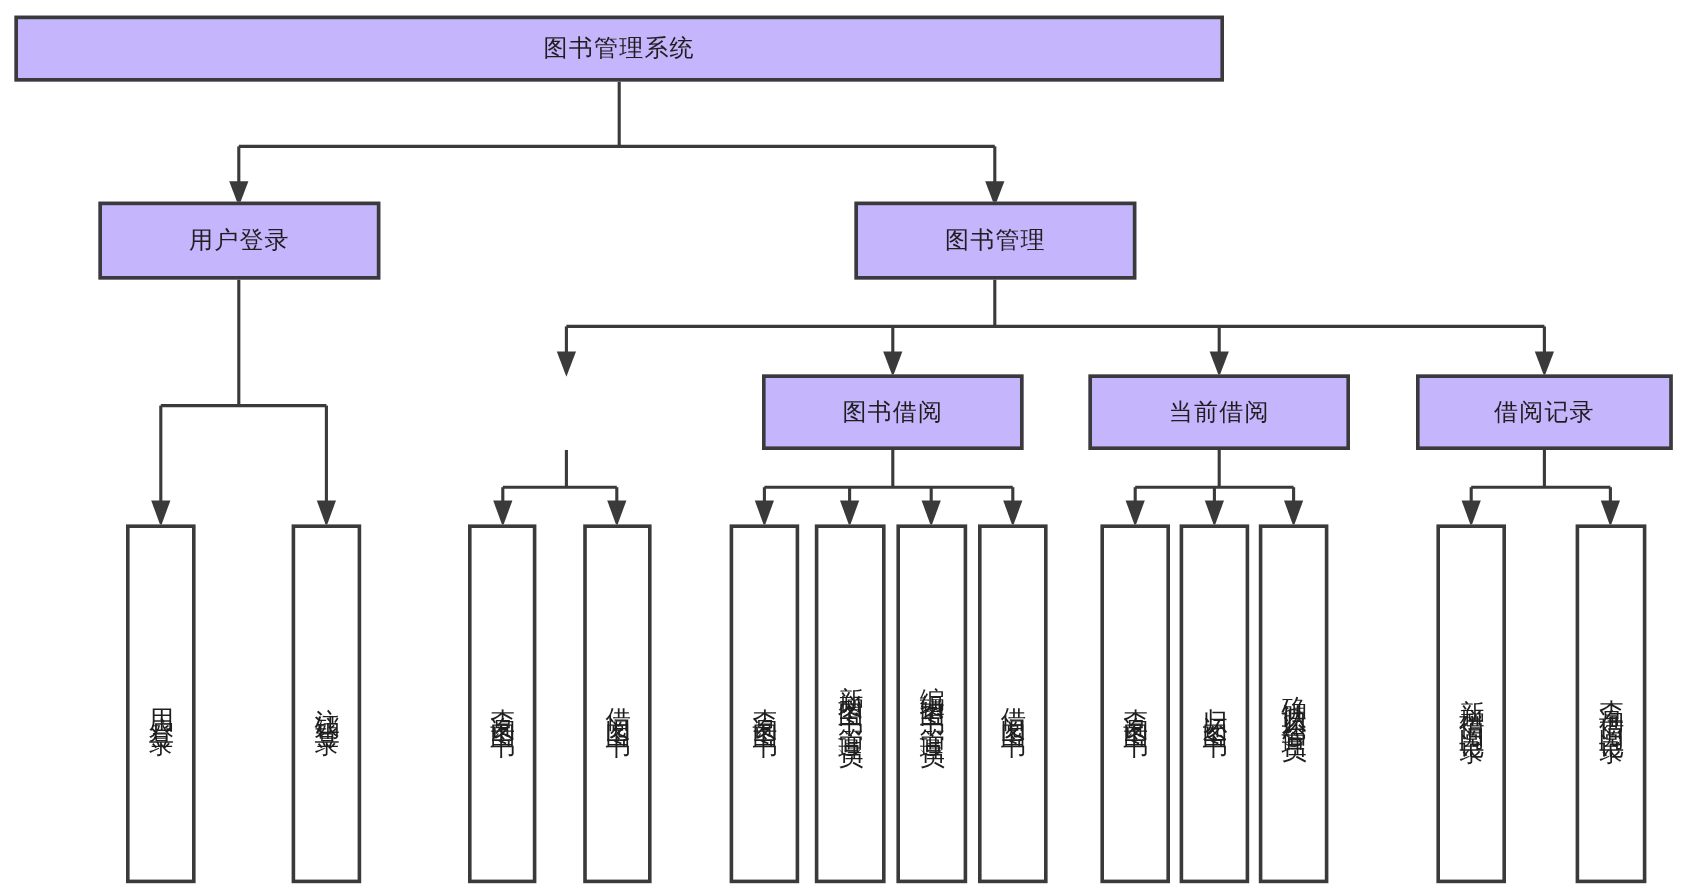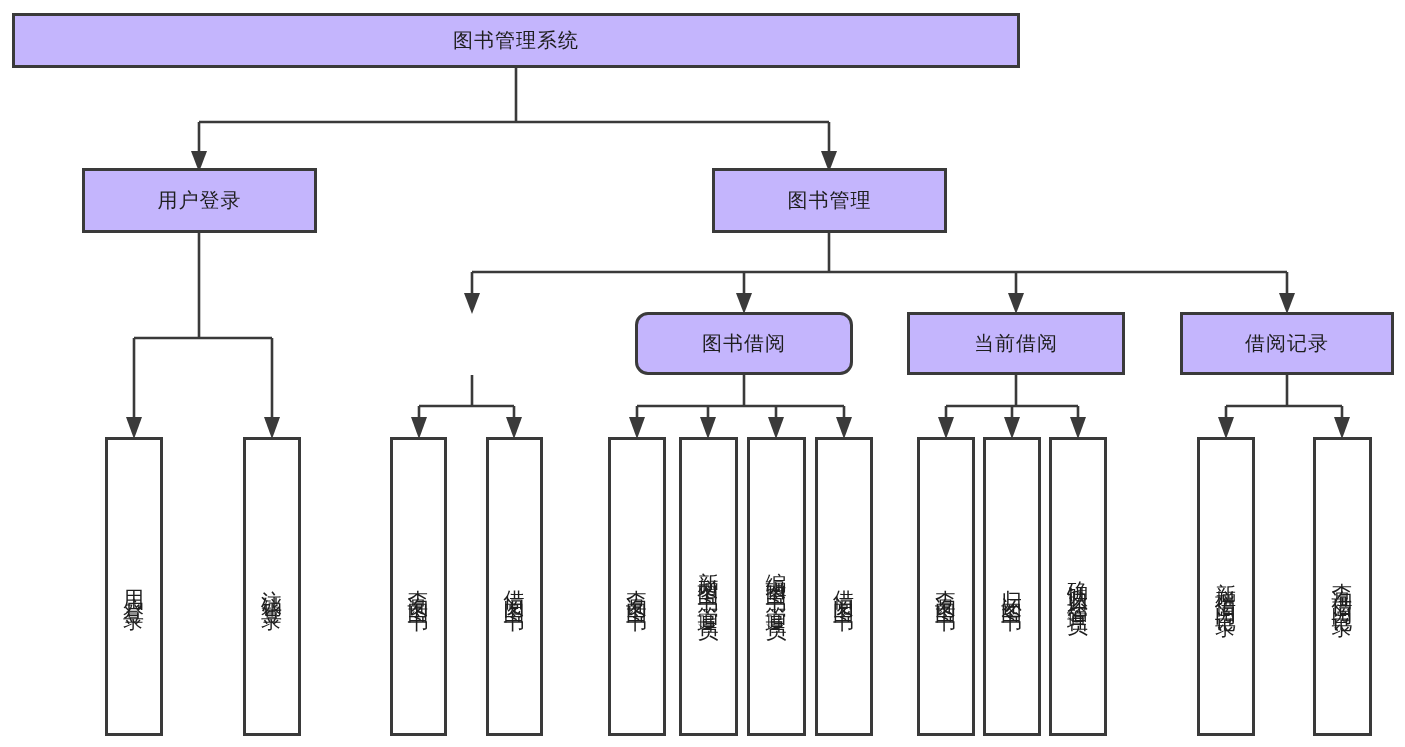--- a/index.html
+++ b/index.html
@@ -133,21 +133,21 @@
       <polyline points="1342,406 1342,418"></polyline>
       <polygon points="1334,417 1350,417 1342,439"></polygon>
     </g>
   </svg>
 
   <div class="hbox" style="left:12px;top:13px;width:1008px;height:55px;">图书管理系统</div>
 
   <div class="hbox" style="left:82px;top:168px;width:235px;height:65px;">用户登录</div>
   <div class="hbox" style="left:712px;top:168px;width:235px;height:65px;">图书管理</div>
 
-  <div class="hbox" style="left:635px;top:312px;width:218px;height:63px;border-radius:13px;">图书借阅</div>
+  <div class="hbox" style="left:635px;top:312px;width:218px;height:63px;">图书借阅</div>
   <div class="hbox" style="left:907px;top:312px;width:218px;height:63px;">当前借阅</div>
   <div class="hbox" style="left:1180px;top:312px;width:214px;height:63px;">借阅记录</div>
 
   <div class="vbox" style="left:105px;top:437px;width:58px;height:299px;">
     <span class="vtext">用户登录</span>
   </div>
   <div class="vbox" style="left:243px;top:437px;width:58px;height:299px;">
     <span class="vtext">注销登录</span>
   </div>
 

